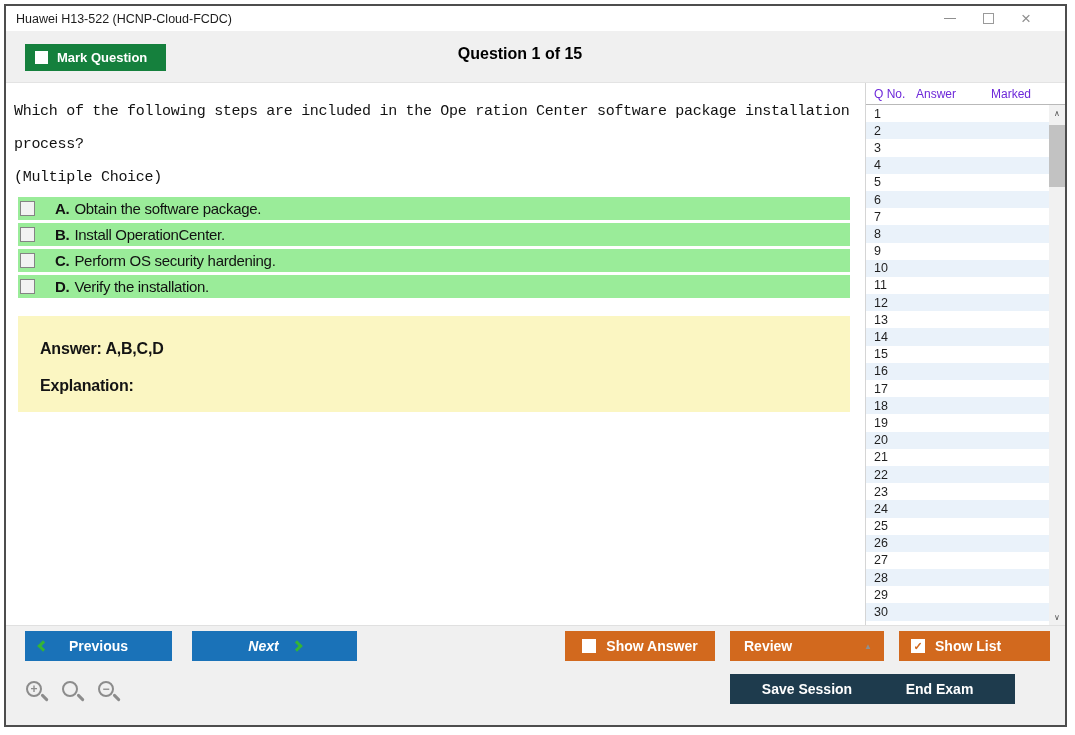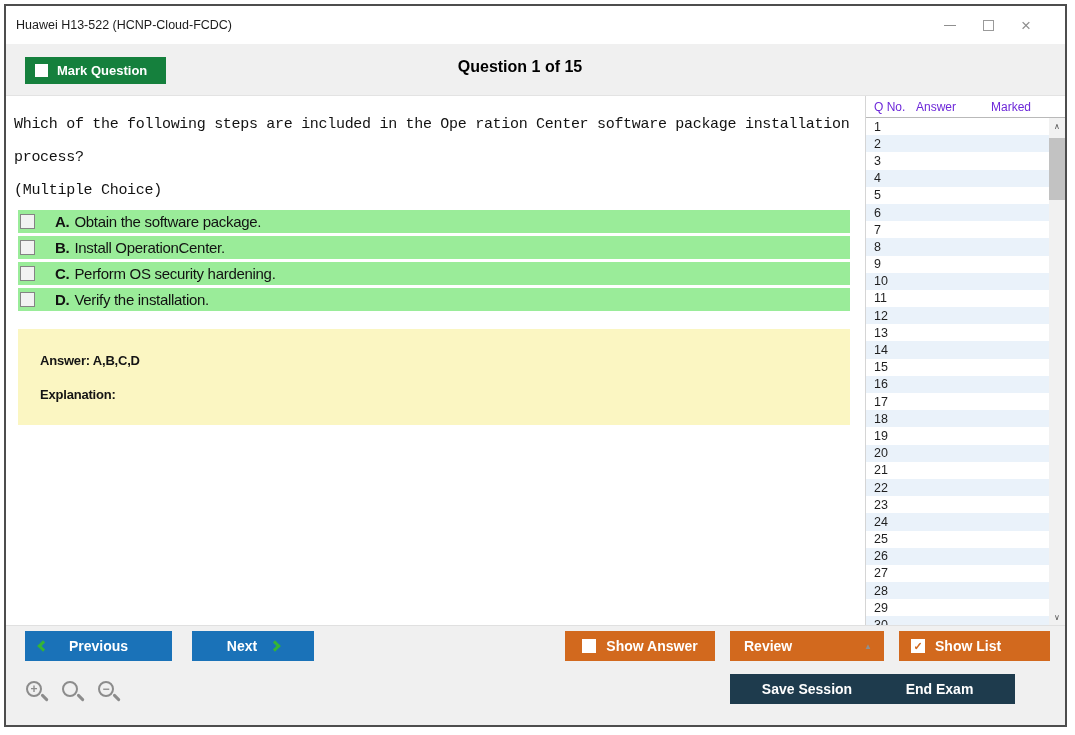--- a/index.html
+++ b/index.html
@@ -3,21 +3,21 @@
 <meta charset="utf-8">
 <style>
   * { margin:0; padding:0; box-sizing:border-box; }
   html,body { width:1075px; height:735px; background:#fff; font-family:"Liberation Sans", sans-serif; }
   .window {
     position:absolute; left:4px; top:4px; width:1063px; height:723px;
     border:2px solid #4d4d4d; background:#fff; overflow:hidden;
     display:flex; flex-direction:column;
   }
   
-  .titlebar { height:38px; background:#fff; display:flex; align-items:center; flex:none; }
+  .titlebar { height:25px; background:#fff; display:flex; align-items:center; flex:none; }
   .title-text { font-size:12.5px; color:#1c1c1c; padding-left:10px; flex:1; }
   .win-controls { display:flex; align-items:center; padding-right:20px; }
   .win-btn { width:38px; height:26px; display:flex; align-items:center; justify-content:center; cursor:default; }
   .min-glyph { width:12px; height:0; border-top:1.6px solid #8f8f8f; display:inline-block; }
   .max-glyph { width:11px; height:11px; border:1.4px solid #9a9a9a; display:inline-block; }
   .close-glyph { font-size:17px; color:#8f8f8f; line-height:1; }
   
   .header { height:52px; background:#f0f0f0; position:relative; flex:none; border-bottom:1px solid #e3e3e3; }
   .mark-btn {
     position:absolute; left:19px; top:13px; width:141px; height:27px;
@@ -35,21 +35,21 @@
   .question-text { padding:12px 0 0 8px; font-size:15px; line-height:33px; color:#121212; letter-spacing:-0.3px;font-family:Liberation Mono, monospace; }
   .options { margin:3px 0 0 12px; }
   .opt {
     width:832px; height:23px; background:#9aec99; margin-bottom:3px;
     display:flex; align-items:center; font-size:15px; letter-spacing:-0.3px; color:#121212; cursor:pointer;
   }
   .opt-check { width:15px; height:15px; background:#f2f2f2; border:1px solid #848484; margin:0 20px 0 2px; flex:none; }
   .opt-letter { font-weight:bold; margin-right:5px; }
   .answer-box {
     margin:18px 0 0 12px; width:832px; height:96px; background:#fbf6c2;
-    padding:24px 0 0 22px; font-size:13px; font-weight:bold; color:#141414; letter-spacing:-0.2px;
+    padding:24px 0 0 22px; font-size:16px; font-weight:bold; color:#141414; letter-spacing:-0.2px;
   }
   .explanation-label { margin-top:19px; }
   
   .qlist { width:200px; flex:none; border-left:1px solid #d5d5d5; display:flex; flex-direction:column; background:#fff; }
   .qlist-header { height:22px; display:flex; align-items:center; font-size:12px; color:#6d28d9; border-bottom:1px solid #b9b9b9; flex:none; }
   .qh-c1 { width:50px; padding-left:8px; }
   .qh-c2 { width:75px; }
   .qh-c3 { flex:1; }
   .qlist-body { flex:1; position:relative; overflow:hidden; }
   .qlist-rows { margin-right:16px; }
@@ -63,21 +63,21 @@
   .scroll-up { top:0; }
   .scroll-down { bottom:0; }
   .scroll-thumb { position:absolute; left:0; top:20px; width:16px; height:62px; background:#c2c2c2; cursor:pointer; }
   
   .footer { height:100px; background:#f0f0f0; position:relative; flex:none; border-top:1px solid #e0e0e0; }
   .btn { position:absolute; height:30px; display:flex; align-items:center; justify-content:center; font-weight:bold; font-size:14px; color:#fff; cursor:pointer; }
   .btn-blue { background:#1a72b8; }
   .btn-orange { background:#d2691e; }
   .btn-navy { background:#1e3b4d; font-weight:600; }
   .btn-prev { left:19px; top:5px; width:147px; }
-  .btn-next { left:186px; top:5px; width:122px; }
+  .btn-next { left:186px; top:5px; width:165px;font-style:italic; }
   .btn-show-answer { left:559px; top:5px; width:150px; }
   .btn-review { left:724px; top:5px; width:154px; justify-content:flex-start; padding-left:14px;text-align:center; }
   .btn-show-list { left:893px; top:5px; width:151px; justify-content:flex-start; padding-left:12px; }
   .btn-save { left:724px; top:48px; width:154px; }
   .btn-end { left:858px; top:48px; width:151px; }
   .chev { width:8px; height:8px; border-left:3px solid #35b535; border-bottom:3px solid #35b535; display:inline-block; flex:none; }
   .chev-left { transform:rotate(45deg); position:absolute; left:14px; }
   .chev-right { transform:rotate(-135deg); margin-left:14px; }
   .box-white { width:14px; height:14px; background:#fff; margin-right:10px; flex:none; }
   .box-checked { width:14px; height:14px; background:#fff; margin-right:10px; flex:none; display:flex; align-items:center; justify-content:center; color:#d2691e; font-size:11px; font-weight:bold; }

